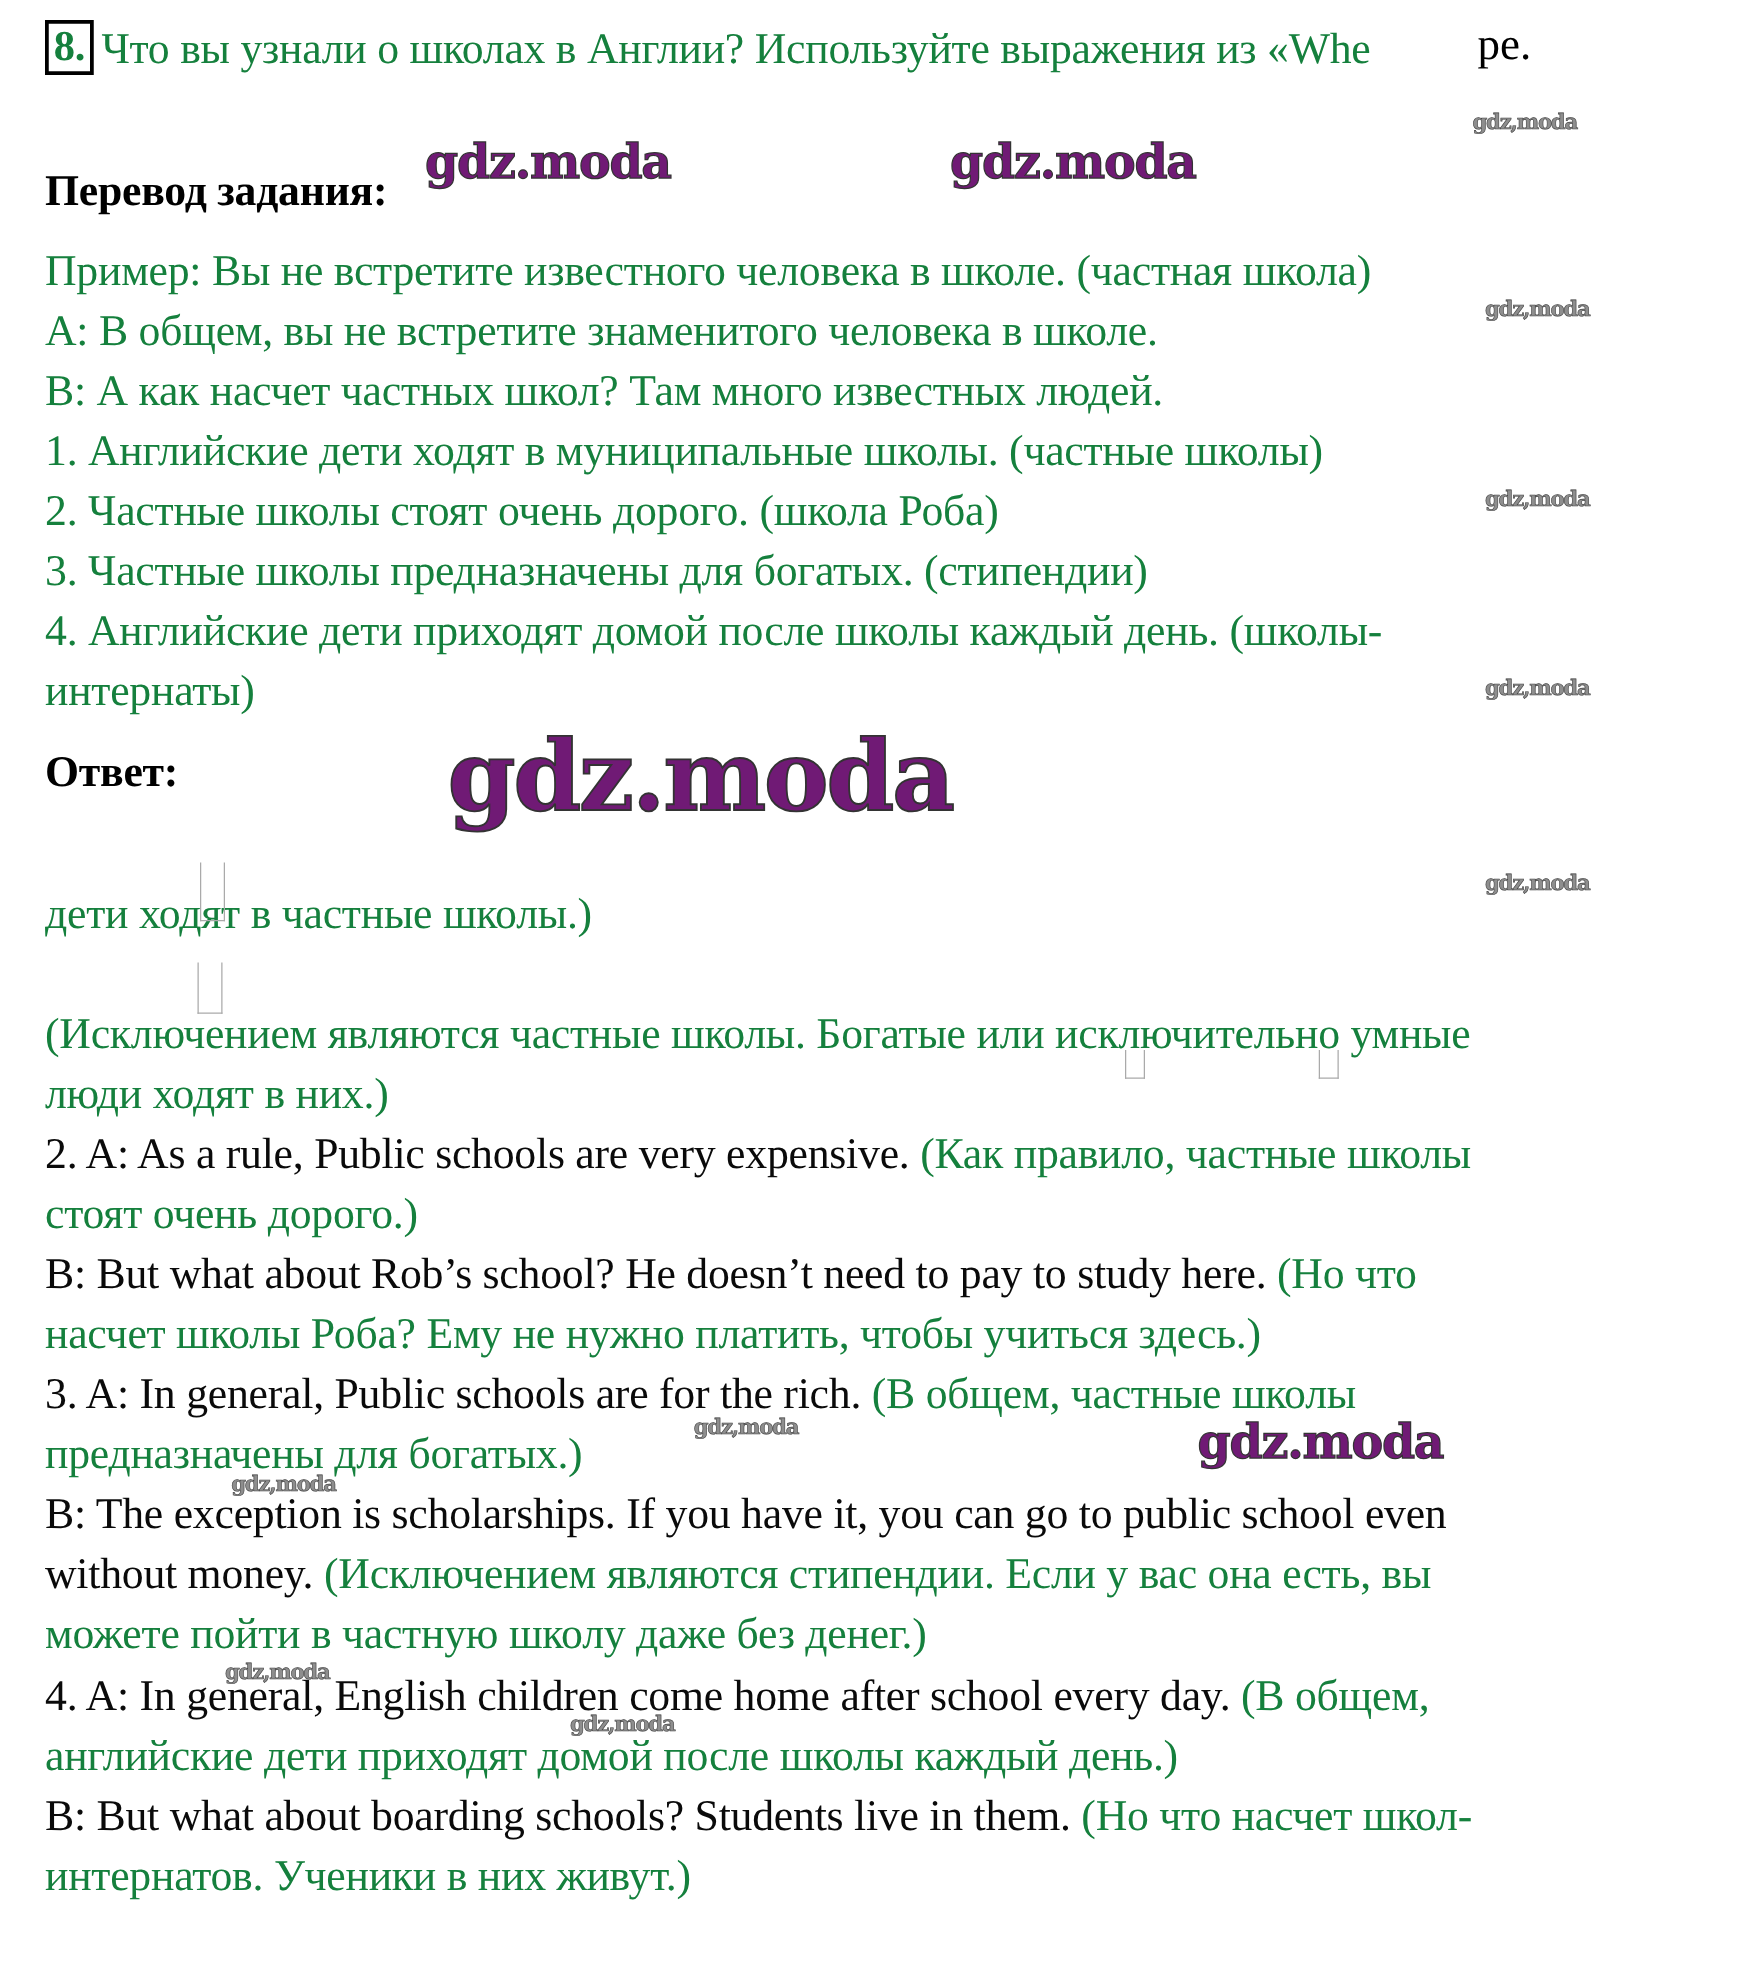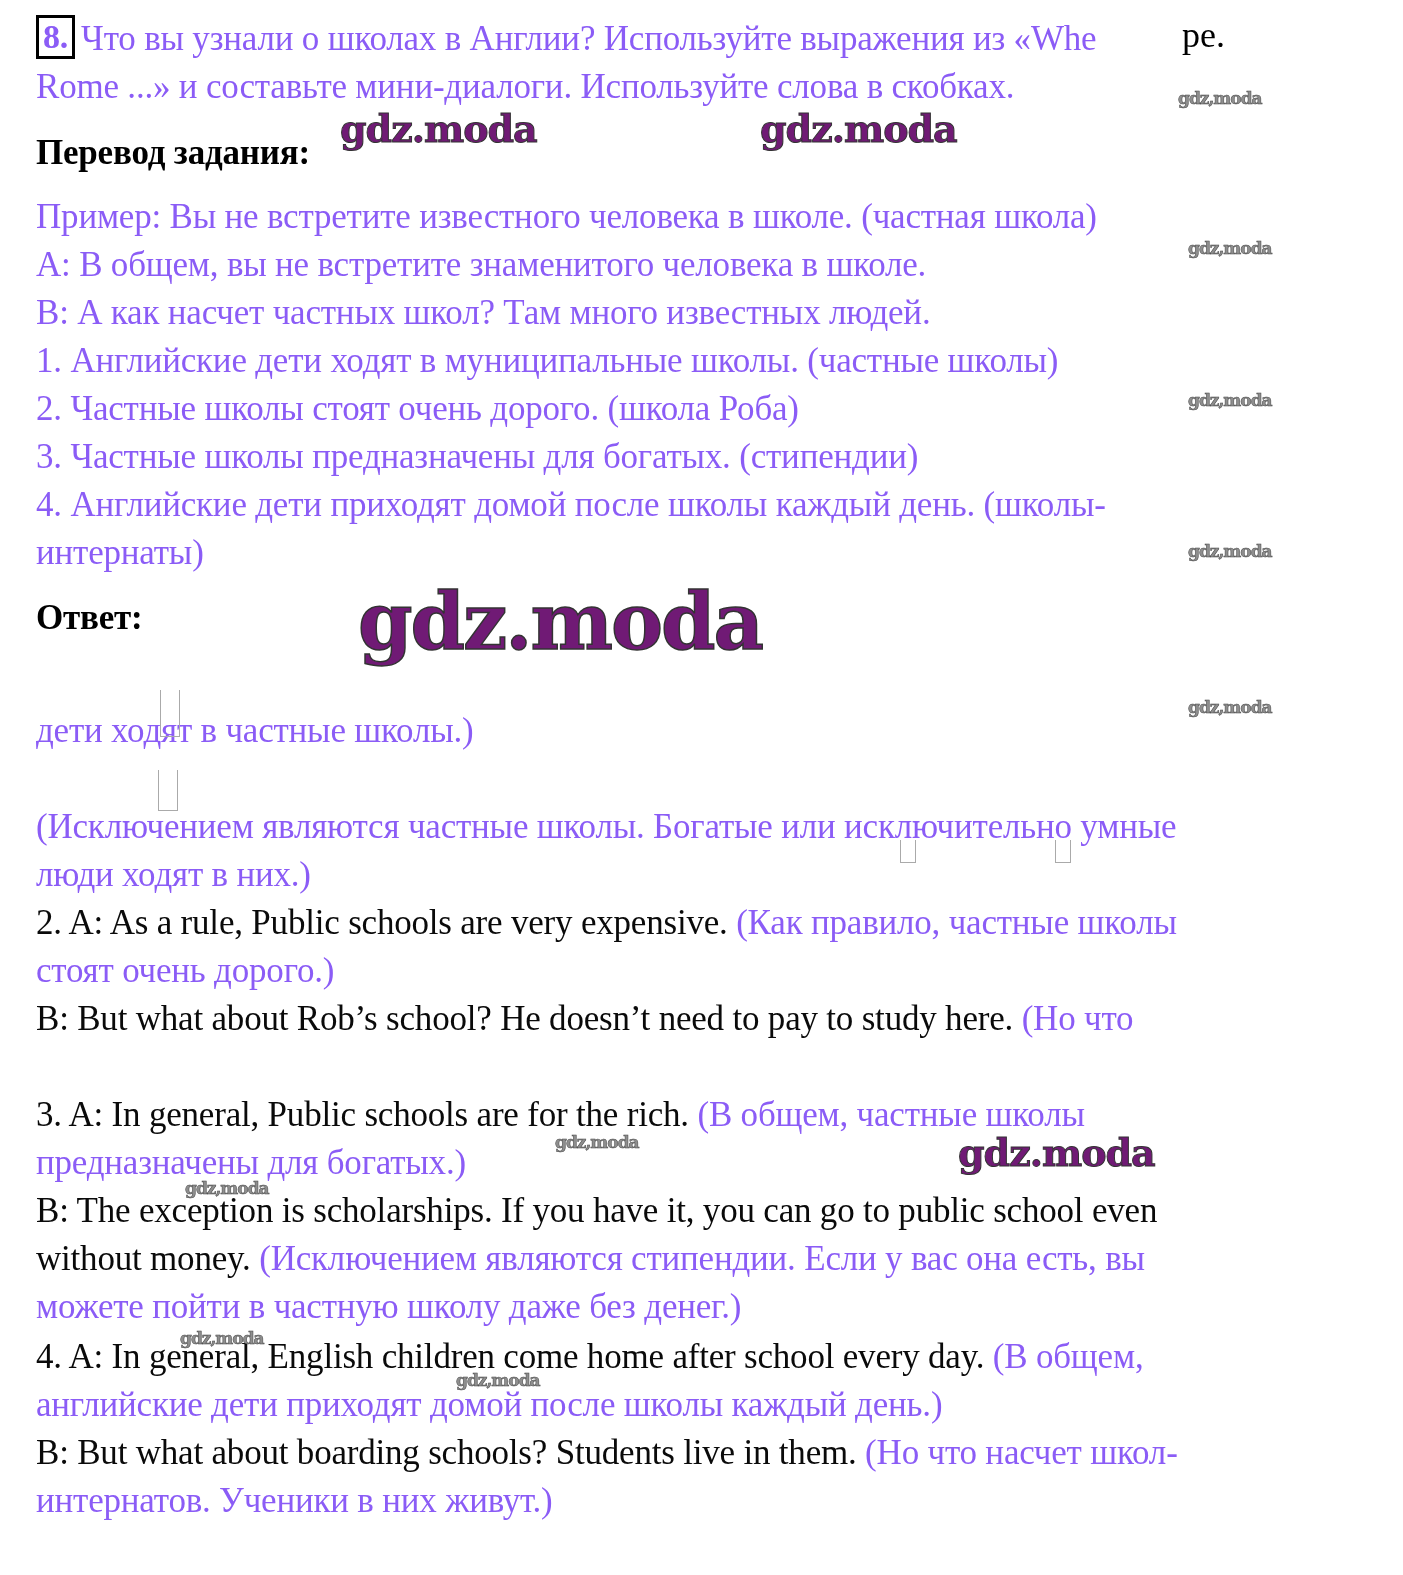--- a/index.html
+++ b/index.html
@@ -21,21 +21,21 @@
       width: 1403px; height: 1575px;
     }
     .line {
       position: absolute;
       left: 36px;
       font-size: 35px;
       line-height: 48px;
       white-space: nowrap;
       letter-spacing: -0.2px;
     }
-    .grey { color: #8b5cf6; }
+    .grey { color: #15803d; }
     .black { color: #0a0a0a; }
     .bold {
       font-weight: bold;
       color: #000;
     }
     .task-num {
       display: inline-block;
       border: 3px solid #000;
       font-weight: bold;
       font-size: 34px;
@@ -84,21 +84,20 @@
   </style>
 </head>
 <body>
 
 <div class="page">
 
   <div class="line grey" style="top:15px;">
     <span class="task-num">8.</span><span>Что вы узнали о школах в Англии? Используйте выражения из «Whe</span>
   </div>
   <span class="overlay-pe">pe.</span>
-  <div class="line grey" style="top:63px;">Rome ...» и составьте мини-диалоги. Используйте слова в скобках.</div>
 
   <div class="line bold" style="top:129px;text-align:center;">Перевод задания:</div>
 
   <div class="line grey" style="top:193px;">Пример: Вы не встретите известного человека в школе. (частная школа)</div>
   <div class="line grey" style="top:241px;">A: В общем, вы не встретите знаменитого человека в школе.</div>
   <div class="line grey" style="top:289px;">B: А как насчет частных школ? Там много известных людей.</div>
   <div class="line grey" style="top:337px;">1. Английские дети ходят в муниципальные школы. (частные школы)</div>
   <div class="line grey" style="top:385px;">2. Частные школы стоят очень дорого. (школа Роба)</div>
   <div class="line grey" style="top:433px;">3. Частные школы предназначены для богатых. (стипендии)</div>
   <div class="line grey" style="top:481px;">4. Английские дети приходят домой после школы каждый день. (школы-</div>
@@ -116,20 +115,23 @@
     <span class="grey">люди ходят в них.)</span>
   </div>
   <div class="line" style="top:899px;">
     <span class="black">2. A: As a rule, Public schools are very expensive.</span><span class="grey"> (Как правило, частные школы</span>
   </div>
   <div class="line" style="top:947px;">
     <span class="grey">стоят очень дорого.)</span>
   </div>
   <div class="line" style="top:995px;">
     <span class="black">B: But what about Rob’s school? He doesn’t need to pay to study here.</span><span class="grey"> (Но что</span>
+  </div>
+  <div class="line" style="top:1043px;">
+    <span class="grey">насчет школы Роба? Ему не нужно платить, чтобы учиться здесь.)</span>
   </div>
   <div class="line" style="top:1091px;text-align:center;">
     <span class="black">3. A: In general, Public schools are for the rich.</span><span class="grey"> (В общем, частные школы</span>
   </div>
   <div class="line" style="top:1139px;">
     <span class="grey">предназначены для богатых.)</span>
   </div>
   <div class="line" style="top:1187px;">
     <span class="black">B: The exception is scholarships. If you have it, you can go to public school even</span>
   </div>

